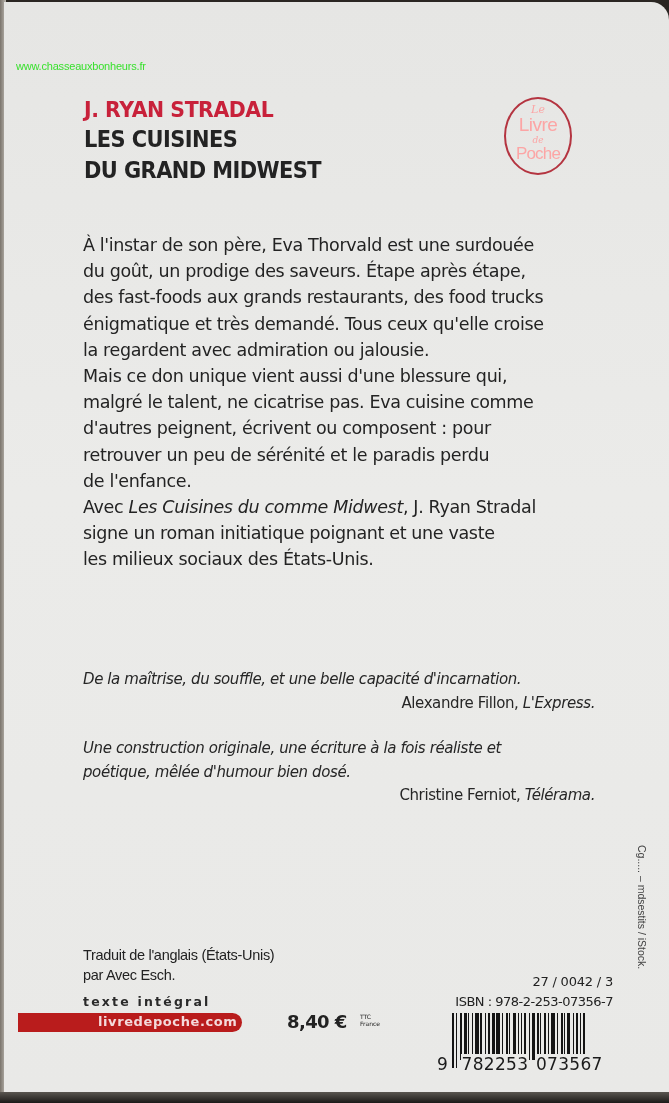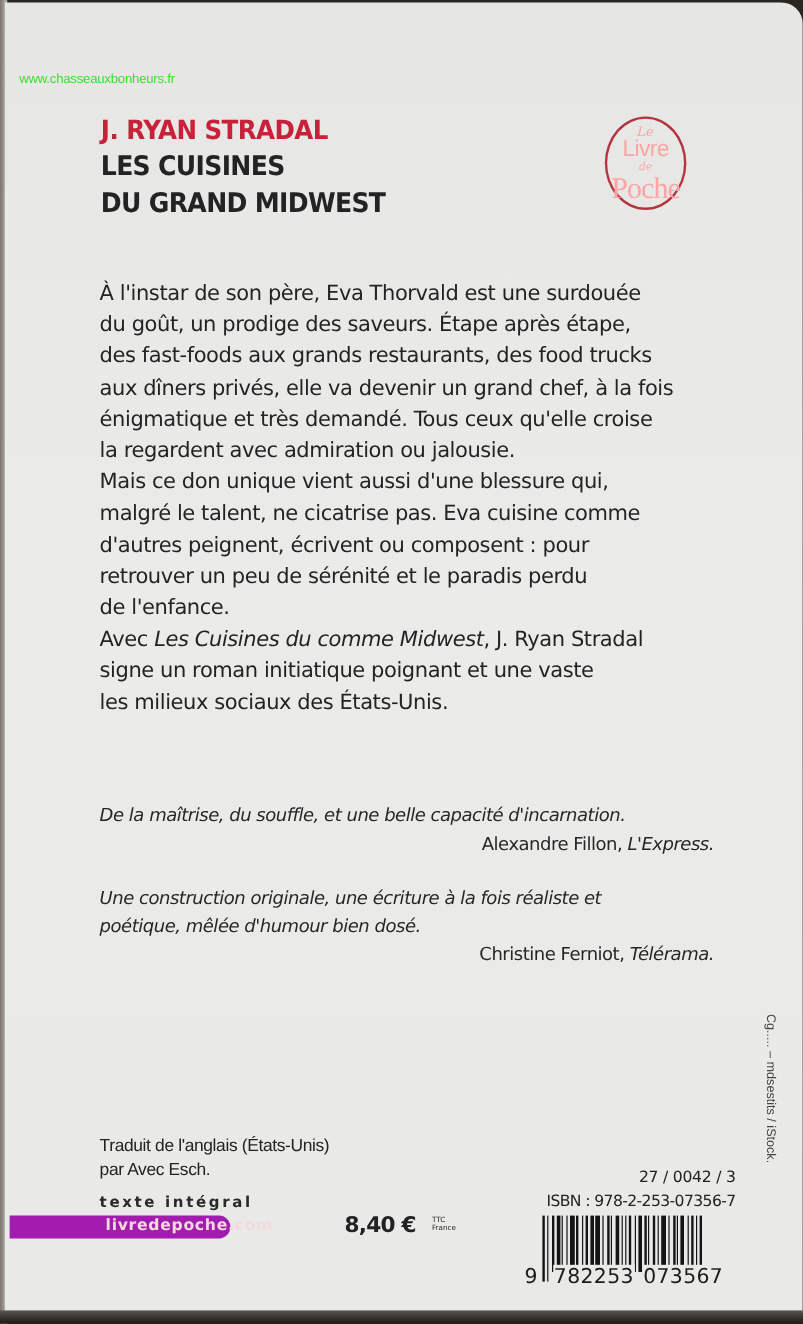--- a/index.html
+++ b/index.html
@@ -42,21 +42,21 @@
     }
     .logo {
       position: absolute; left: 504px; top: 97px; width: 68px; height: 78px;
       border: 2px solid #b43440; border-radius: 50%;
       color: #fca5a5; text-align: center;
       box-sizing: border-box;
     }
     .logo .le { position: absolute; left: 0; right: 0; top: 4px; font-family: "DejaVu Serif", serif; font-style: italic; font-size: 11px; }
     .logo .livre { position: absolute; left: 0; right: 0; top: 15px; font-family: "Liberation Sans", sans-serif; font-size: 19px; letter-spacing: -0.5px; }
     .logo .de { position: absolute; left: 0; right: 0; top: 36px; font-family: "DejaVu Serif", serif; font-style: italic; font-size: 9px; }
-    .logo .poche { position: absolute; left: -2px; right: -2px; top: 45px; font-family: Liberation Serif, serif; font-size: 25px; letter-spacing: -0.8px; }
+    .logo .poche { position: absolute; left: -2px; right: -2px; top: 45px; font-family: Liberation Sans, sans-serif; font-size: 17px; letter-spacing: -0.8px; }
     .blurb {
       position: absolute; left: 83px; top: 232px; width: 540px;
       font-family: "DejaVu Sans", sans-serif;
       font-size: 17.5px; color: #232323; line-height: 26.2px;
       letter-spacing: -0.35px;
     }
     .blurb .line { white-space: nowrap; display: block; }
     .blurb i { font-style: italic; }
     .quotes {
       position: absolute; left: 83px; top: 668px; width: 540px;
@@ -72,22 +72,22 @@
       font-family: "Liberation Sans", sans-serif;
       font-size: 14.5px; color: #222; line-height: 20px;
       letter-spacing: -0.3px;
     }
     .integral {
       position: absolute; left: 83px; top: 994px;
       font-family: "DejaVu Sans", sans-serif; font-weight: bold;
       font-size: 12.5px; color: #2a2a2a; letter-spacing: 2.2px;
     }
     .webband {
-      position: absolute; left: 8px; top: 1013px; width: 184px; height: 19px;
-      background: #a21caf; border-radius: 0 10px 10px 0;
+      position: absolute; left: 18px; top: 1013px; width: 224px; height: 19px;
+      background: #b91c1c; border-radius: 0 10px 10px 0;
     }
     .webband span {
       position: absolute; left: 80px; top: 1px;
       font-family: "DejaVu Sans", sans-serif; font-weight: bold;
       font-size: 13px; color: #f4dadb; letter-spacing: 0.6px;
     }
     .price {
       position: absolute; left: 287px; top: 1011px;
       font-family: "DejaVu Sans", sans-serif; font-weight: bold;
       font-size: 18px; color: #222; letter-spacing: -0.6px;
@@ -146,21 +146,20 @@
   <span class="le">Le</span>
   <span class="livre">Livre</span>
   <span class="de">de</span>
   <span class="poche">Poche</span>
 </div>
 
 <div class="blurb">
   <span class="line">À l'instar de son père, Eva Thorvald est une surdouée</span>
   <span class="line">du goût, un prodige des saveurs. Étape après étape,</span>
   <span class="line">des fast-foods aux grands restaurants, des food trucks</span>
-  <span class="line">aux dîners privés, elle va devenir un grand chef, à la fois</span>
   <span class="line">énigmatique et très demandé. Tous ceux qu'elle croise</span>
   <span class="line">la regardent avec admiration ou jalousie.</span>
   <span class="line">Mais ce don unique vient aussi d'une blessure qui,</span>
   <span class="line">malgré le talent, ne cicatrise pas. Eva cuisine comme</span>
   <span class="line">d'autres peignent, écrivent ou composent : pour</span>
   <span class="line">retrouver un peu de sérénité et le paradis perdu</span>
   <span class="line">de l'enfance.</span>
   <span class="line"><span>Avec </span><i>Les Cuisines du comme Midwest</i><span>, J. Ryan Stradal</span></span>
   <span class="line">signe un roman initiatique poignant et une vaste</span>
   <span class="line">les milieux sociaux des États-Unis.</span>

